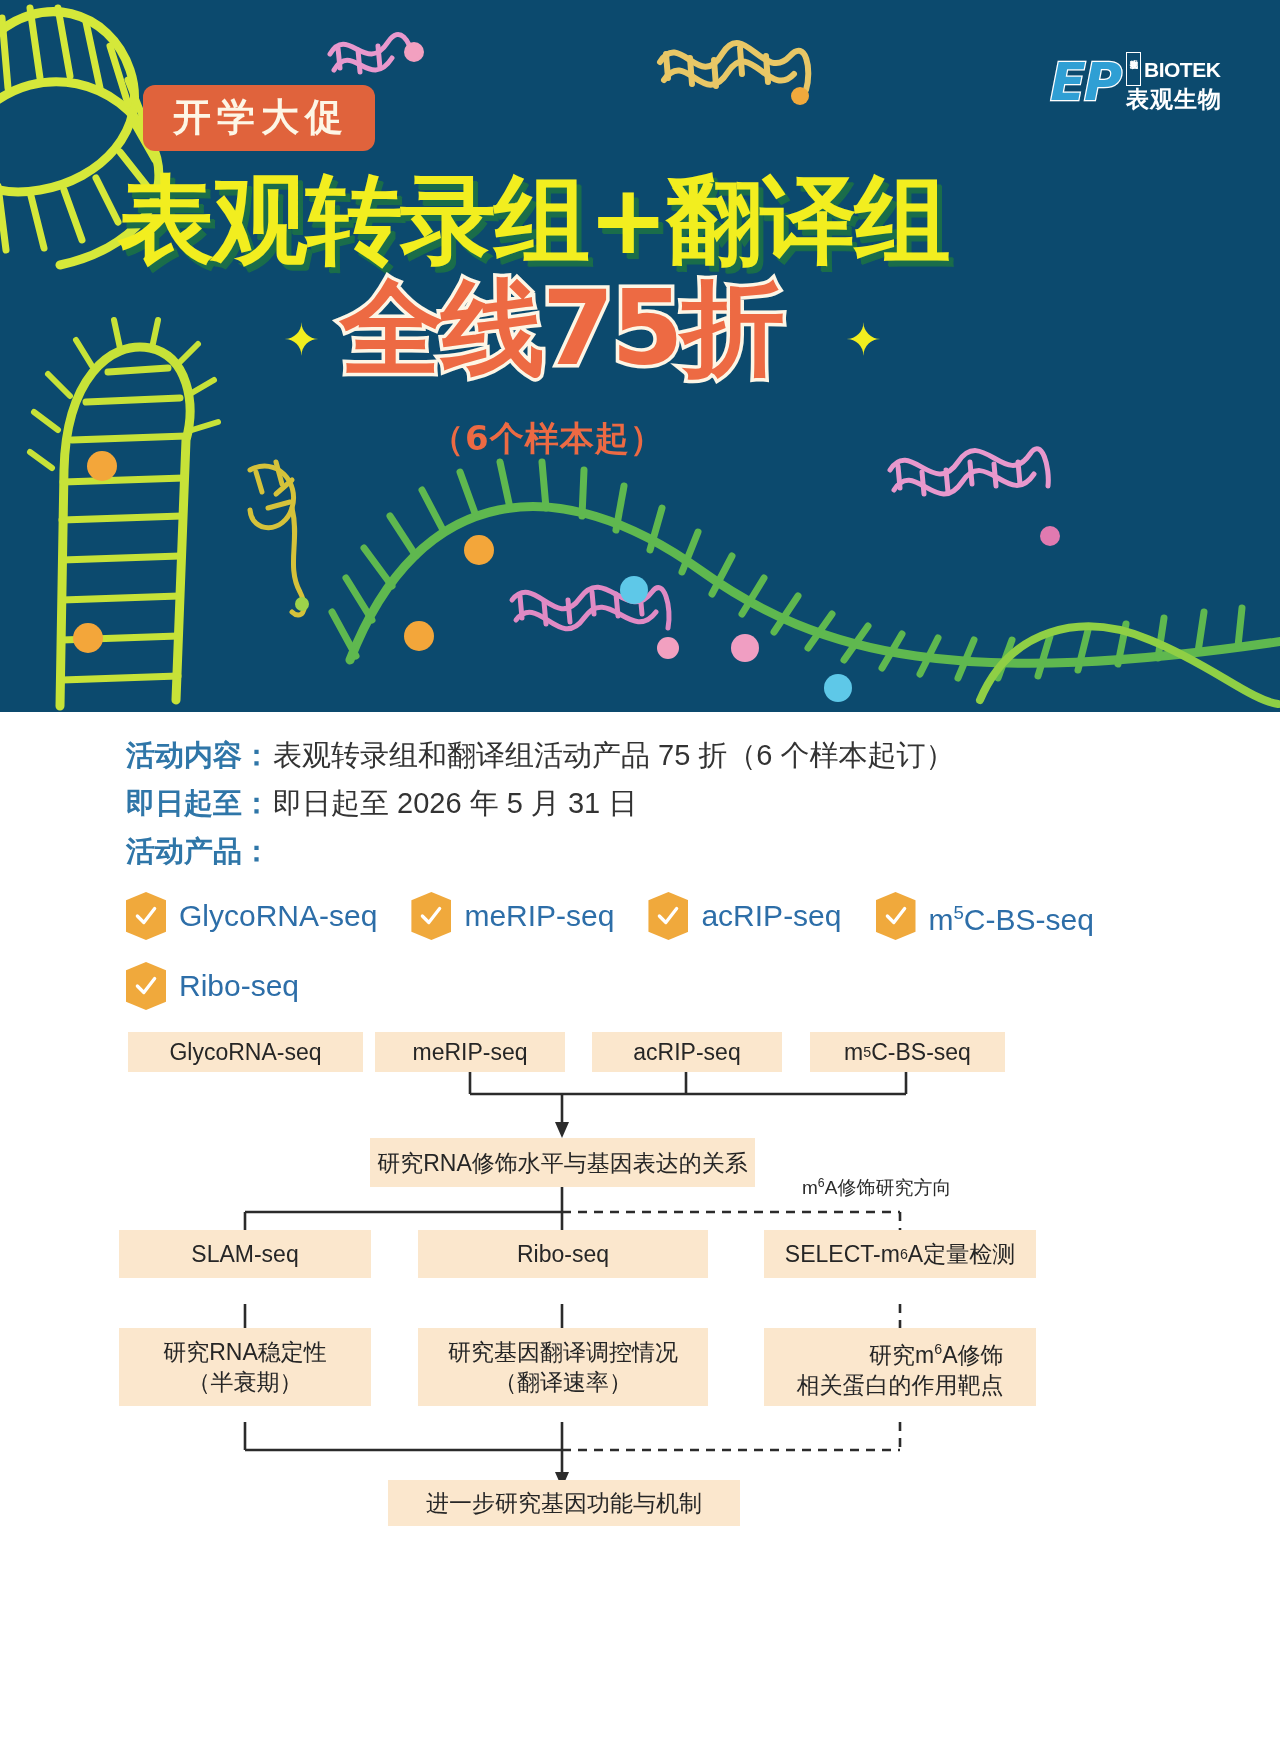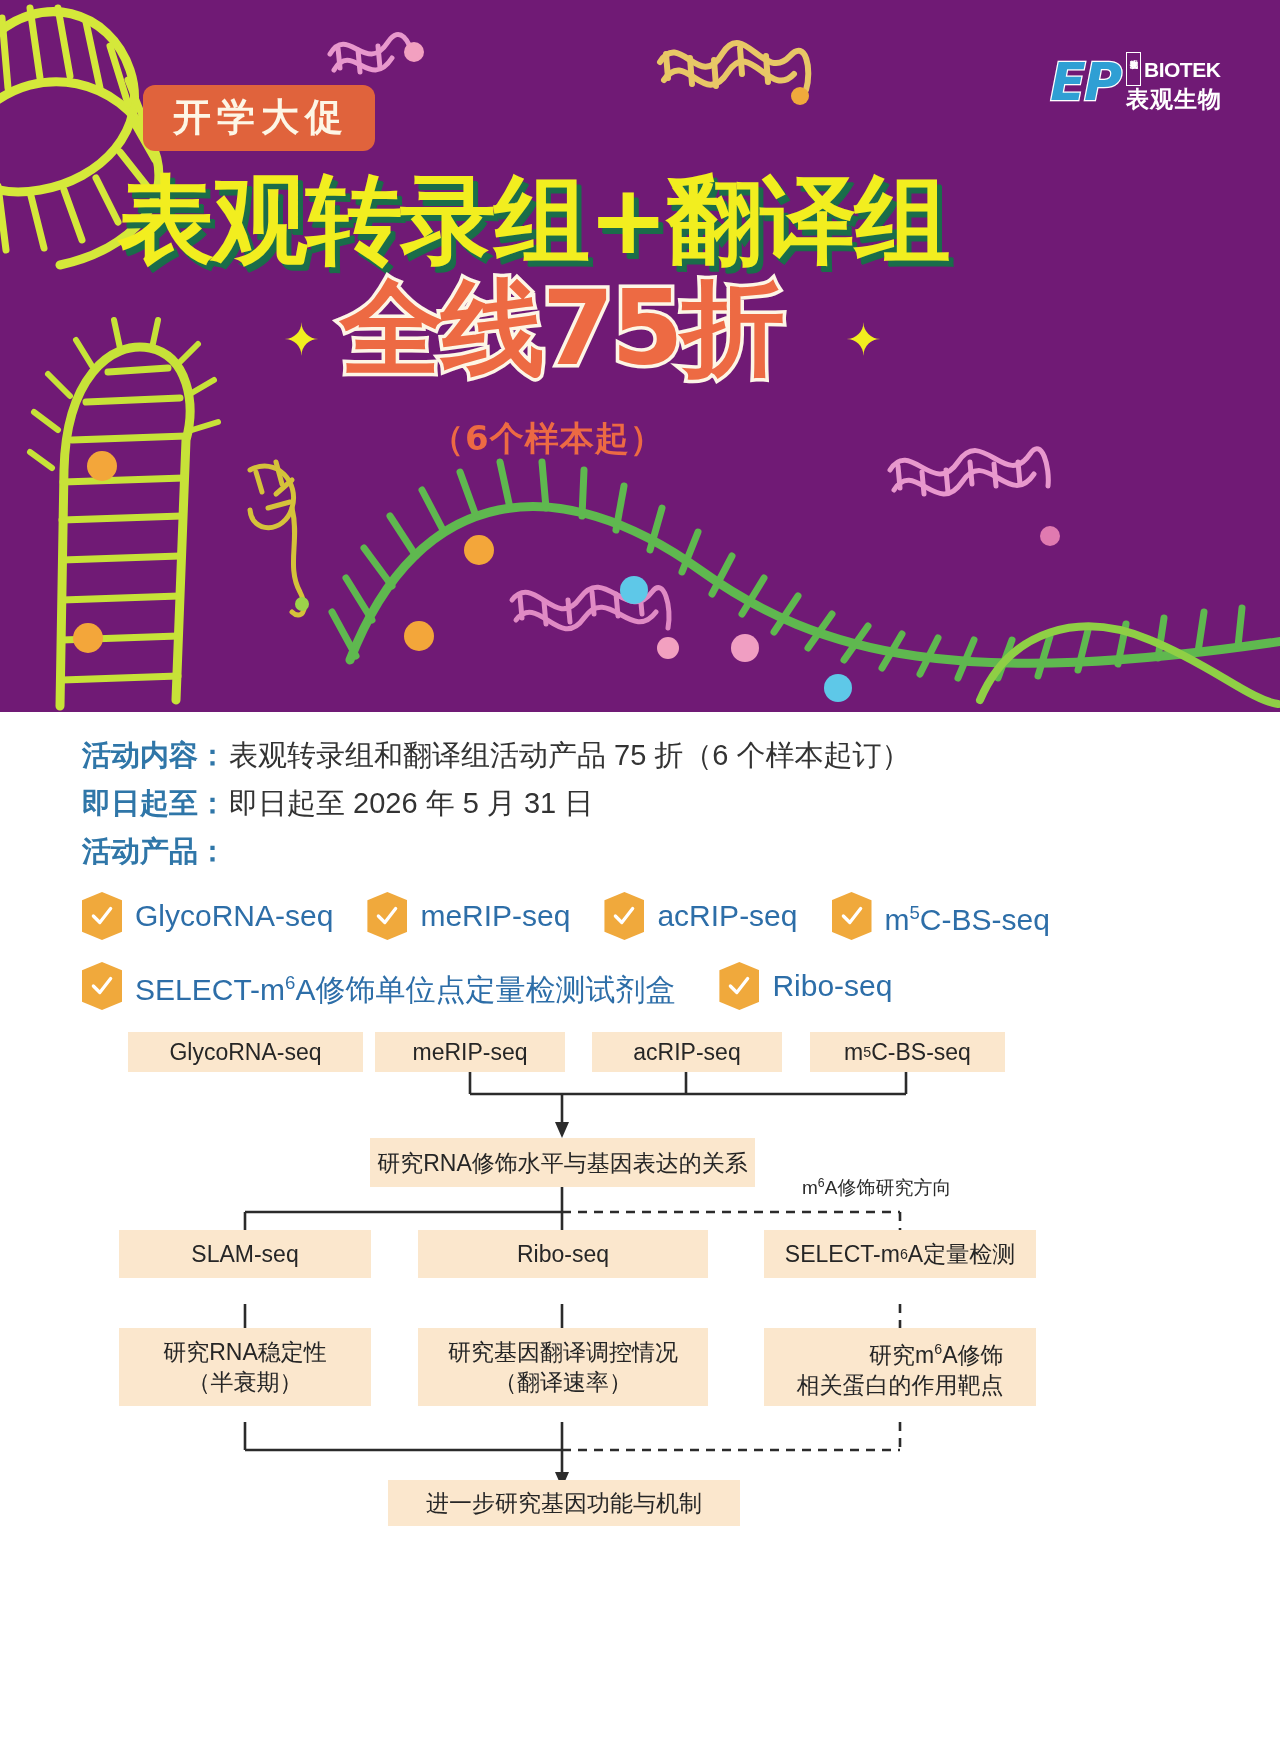--- a/index.html
+++ b/index.html
@@ -8,21 +8,21 @@
     background: #ffffff;
     font-family: "Liberation Sans", "DejaVu Sans", sans-serif;
     overflow: hidden;
   }
   .page { position: relative; width: 1280px; height: 1737px; background:#fff; }
 
   
   .hero {
     position: relative;
     width: 1280px; height: 712px;
-    background: #701a75;
+    background: #0c4a6e;
     overflow: hidden;
     padding-left: 24px;
   }
   .hero-svg { position:absolute; left:0; top:0; width:1280px; height:712px; }
 
   .logo {
     position: absolute; right: 58px; top: 52px;
     display: flex; align-items: center; gap: 6px;
     z-index: 6;
   }
@@ -81,21 +81,21 @@
     position:absolute; left:430px; top:418px; z-index:5;
     font-weight:700; font-size:34px; line-height:40px;
     color:#ed6a43; letter-spacing:1px;
     font-family:"DejaVu Sans","Liberation Sans",sans-serif;
   }
   .spark { position:absolute; z-index:5; color:#f2ee1f; font-size:44px; line-height:44px; }
   .spark.left  { left:283px; top:318px; }
   .spark.right { left:845px; top:318px; }
 
   
-  .info { position:absolute; left:0; top:712px; width:1280px; }
+  .info { position:absolute; left:0; top:712px; width:1280px;padding-left:44px; }
   .info-line {
     display:flex; align-items:baseline;
     margin:0 0 0 82px; padding-top:20px;
     font-size:29px; line-height:46px; color:#2b2b2b;
   }
   .info-label { color:#2f76a8; font-weight:700; white-space:nowrap; }
   .info-value { color:#333; margin-left:2px; }
 
   
   .prod-row { display:flex; align-items:center; margin-left:82px; }
@@ -353,28 +353,20 @@
       </div>
     </div>
 
     <div class="prod-row r2">
       <div class="prod">
         <span class="hexcheck">
             <svg viewBox="0 0 24 24">
               <path d="M4 12 L10 18 L20 5" fill="none" stroke="#ffffff" stroke-width="3" stroke-linecap="round" stroke-linejoin="round"></path>
             </svg>
           </span>
-        <span class="prod-label"><span>SELECT-m</span><sup>6</sup><span>A修饰单位点定量检测试剂盒</span></span>
-      </div>
-      <div class="prod">
-        <span class="hexcheck">
-            <svg viewBox="0 0 24 24">
-              <path d="M4 12 L10 18 L20 5" fill="none" stroke="#ffffff" stroke-width="3" stroke-linecap="round" stroke-linejoin="round"></path>
-            </svg>
-          </span>
         <span class="prod-label">Ribo-seq</span>
       </div>
     </div>
   </div>
 
   <div class="flow">
     <svg width="1280" height="715" viewBox="0 0 1280 715">
       <g stroke="#2b2b2b" stroke-width="2.6" fill="none">
 
         <line x1="470" y1="50" x2="470" y2="72"></line>

